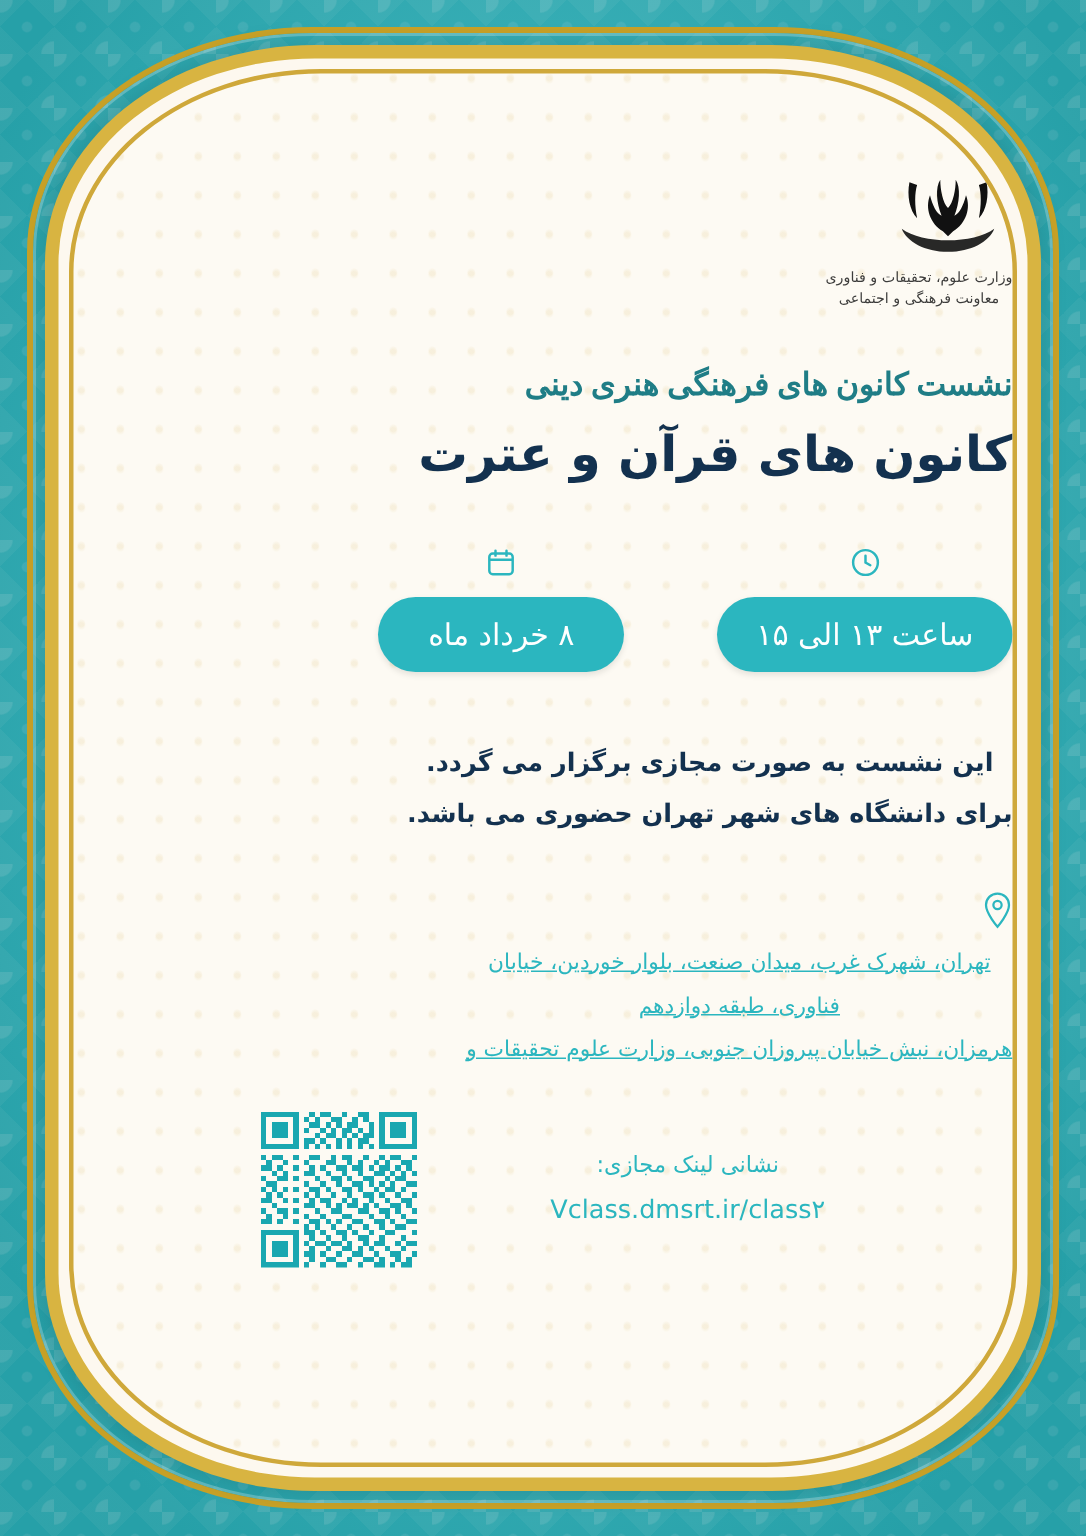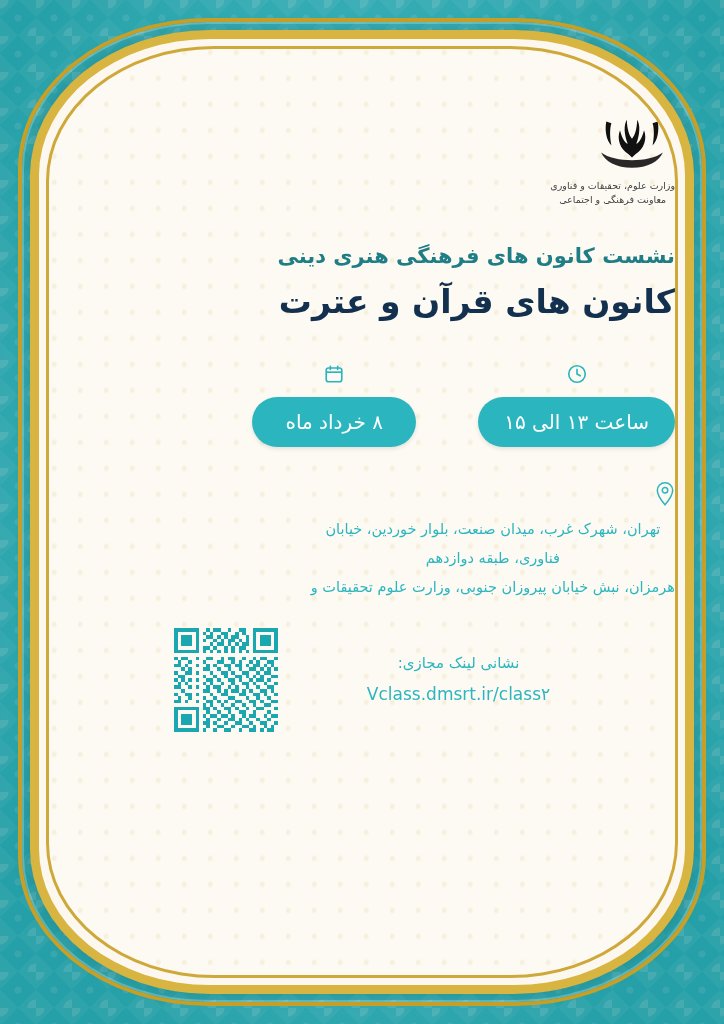--- a/index.html
+++ b/index.html
@@ -100,20 +100,21 @@
     opacity: 0.85;
   }
 
   
   .subtitle {
     margin-top: 36px;
     color: #1f7d86;
     font-size: 21px;
     font-weight: bold;
     letter-spacing: -0.2px;
+    font-family: Liberation Serif, serif;
   }
   .title {
     margin-top: 14px;
     color: #13314f;
     font-size: 33px;
     font-weight: bold;
   }
 
   
   .pills {
@@ -161,20 +162,21 @@
     width: 20px;
     height: 26px;
     color: #2bb6bf;
   }
   .address {
     margin-top: 8px;
     color: #2bb6bf;
     font-size: 14.5px;
     line-height: 2.0;
     max-width: 430px;
+    text-decoration: underline;
   }
 
   
   .bottom-row {
     margin-top: 26px;
     width: 100%;
     display: flex;
     flex-direction: row;
     justify-content: center;
     align-items: center;
@@ -238,20 +240,24 @@
           <svg class="pill-icon" viewBox="0 0 24 24" aria-hidden="true">
             <rect x="3.5" y="5.5" width="17" height="15" rx="2.5" fill="none" stroke="currentColor" stroke-width="1.8"></rect>
             <path d="M3.5 10 H20.5" stroke="currentColor" stroke-width="1.8"></path>
             <path d="M8 3.5 V7 M16 3.5 V7" stroke="currentColor" stroke-width="1.8" stroke-linecap="round"></path>
           </svg>
           <div class="pill">۸ خرداد ماه</div>
         </div>
 
       </div>
 
+      <div class="description">
+        <div>این نشست به صورت مجازی برگزار می گردد.</div>
+        <div>برای دانشگاه های شهر تهران حضوری می باشد.</div>
+      </div>
 
       <svg class="pin-icon" viewBox="0 0 24 30" aria-hidden="true">
         <path d="M12 1.5 C6.8 1.5 2.8 5.5 2.8 10.6 C2.8 17.4 12 28 12 28 C12 28 21.2 17.4 21.2 10.6 C21.2 5.5 17.2 1.5 12 1.5 Z" fill="none" stroke="currentColor" stroke-width="1.8"></path>
         <circle cx="12" cy="10.6" r="3.3" fill="none" stroke="currentColor" stroke-width="1.8"></circle>
       </svg>
 
       <div class="address">
         <div>تهران، شهرک غرب، میدان صنعت، بلوار خوردین، خیابان</div>
         <div>فناوری، طبقه دوازدهم</div>
         <div>هرمزان، نبش خیابان پیروزان جنوبی، وزارت علوم تحقیقات و</div>

